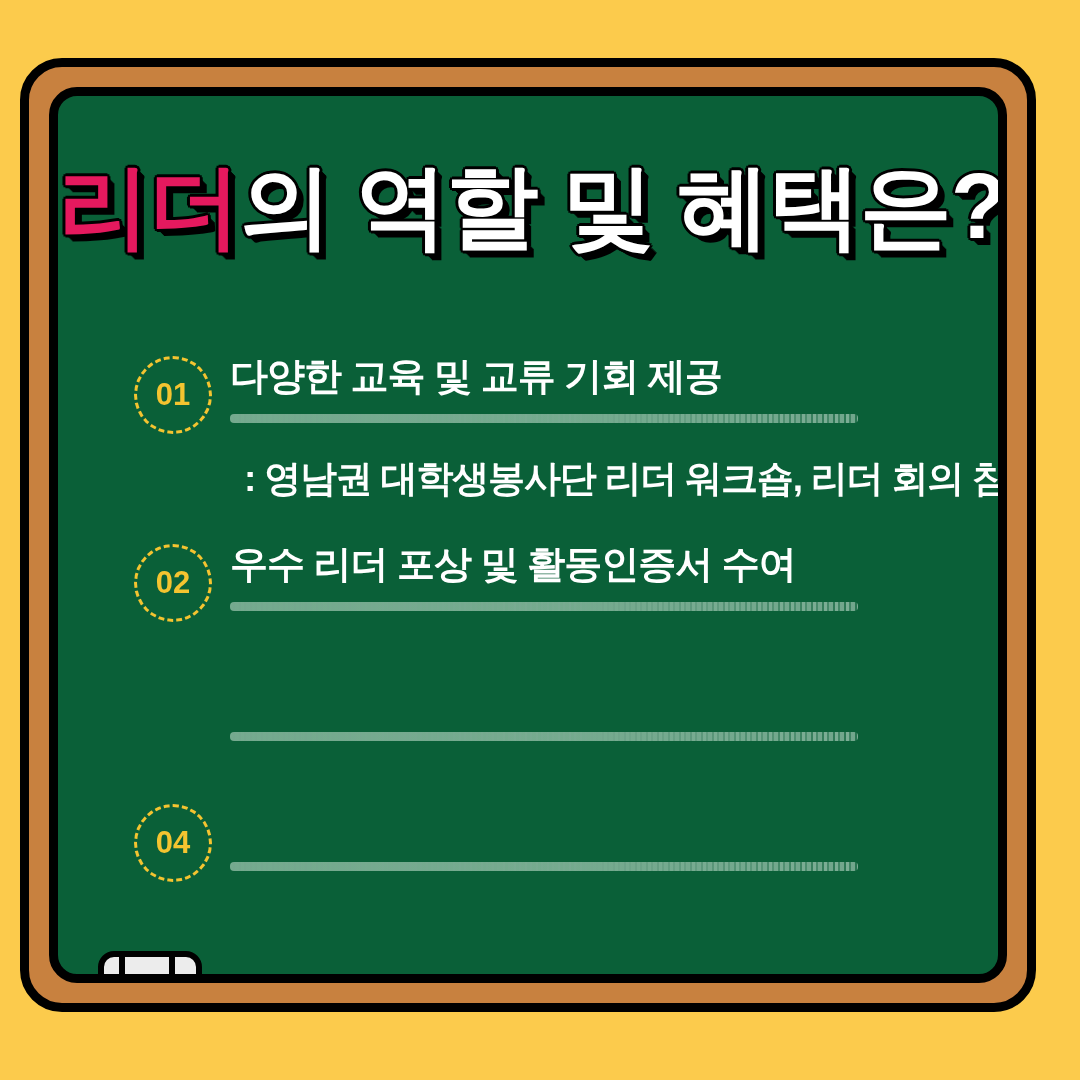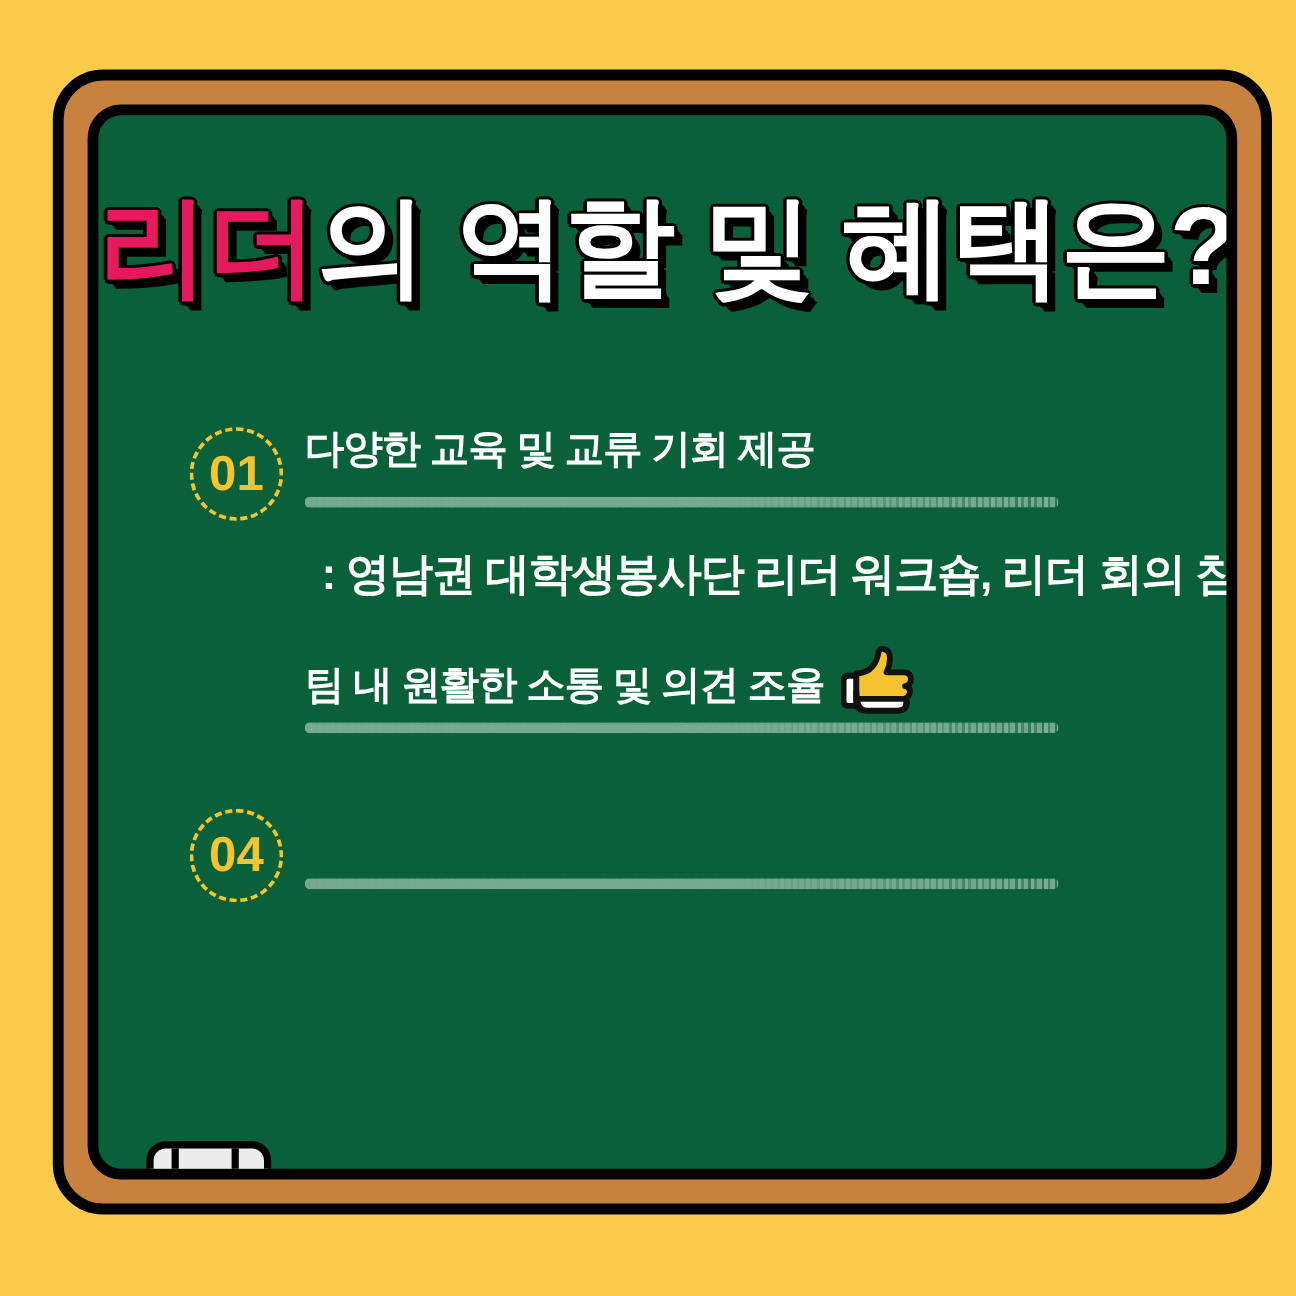--- a/index.html
+++ b/index.html
@@ -15,21 +15,21 @@
     width: 1080px;
     height: 1080px;
     background: #fccb4c;
     overflow: hidden;
     font-family: "Liberation Sans", "DejaVu Sans", sans-serif;
   }
 
   
   .board-outer {
     position: absolute;
-    left: 44px;
+    left: 20px;
     top: 58px;
     width: 1016px;
     height: 954px;
     background: #c8813f;
     border: 9px solid #000000;
     border-radius: 42px;
   }
   .board-inner {
     position: absolute;
     left: 20px;
@@ -94,36 +94,36 @@
     top: 12px;
     width: 78px;
     height: 78px;
     border: 3px dashed #f4c430;
     border-radius: 50%;
     display: flex;
     align-items: center;
     justify-content: center;
   }
   .badge-num {
-    font-size: 41px;
+    font-size: 31px;
     font-weight: 800;
     color: #f4c430;
     letter-spacing: 0px;
     line-height: 1;
     padding-bottom: 2px;
   }
 
   .item-body {
     position: absolute;
     left: 172px;
     right: 46px;
     top: 10px;
   }
   .item-text {
-    font-size: 33px;
+    font-size: 38px;
     font-weight: 800;
     color: #ffffff;
     letter-spacing: -1px;
     line-height: 1.2;
     white-space: nowrap;
     display: inline-block;
     vertical-align: middle;
   }
   .thumb-icon {
     display: inline-block;
@@ -221,33 +221,31 @@
           <div class="item-body">
             <span class="item-text">다양한 교육 및 교류 기회 제공</span>
           </div>
           <div class="chalk-line"></div>
         </div>
 
         <div class="sub-row">
           <span class="sub-text">: 영남권 대학생봉사단 리더 워크숍, 리더 회의 참가 등</span>
         </div>
 
-
         <div class="item">
+          <div class="badge">
+            <span class="badge-num">02</span>
+          </div>
           <div class="item-body">
-            <span class="item-text">팀 내 원활한 소통 및 의견 조율</span><span class="thumb-icon">
-              <svg viewBox="0 0 64 60" width="62" height="58" aria-hidden="true">
-                <g stroke="#111111" stroke-width="5" stroke-linejoin="round" stroke-linecap="round">
-                  <path d="M13 26 L6 26 Q2 26 2 30 L2 48 Q2 52 6 52 L13 52 Z" fill="#ffffff"></path>
-                  <path d="M13 24 Q22 24 27 18 Q31 13 32 6 Q33 2 37 3 Q42 4 42 11 Q42 17 39 23 L54 23 Q60 23 60 29 Q60 34 55 35 Q60 36 59 41 Q58 45 54 46 Q58 48 56 52 Q54 56 49 56 L22 56 Q13 56 13 49 Z" fill="#f4c430"></path>
-                  <path d="M13 40 Q13 56 22 56 L49 56 Q56 56 56 50 L56 46 L13 46 Z" fill="#ffffff"></path>
-                </g>
-              </svg>
-            </span>
-          </div>
+            <span class="item-text">우수 리더 포상 및 활동인증서 수여</span>
+          </div>
+          <div class="chalk-line"></div>
+        </div>
+
+        <div class="item">
           <div class="chalk-line"></div>
         </div>
 
         <div class="item">
           <div class="badge">
             <span class="badge-num">04</span>
           </div>
           <div class="chalk-line"></div>
         </div>
 

